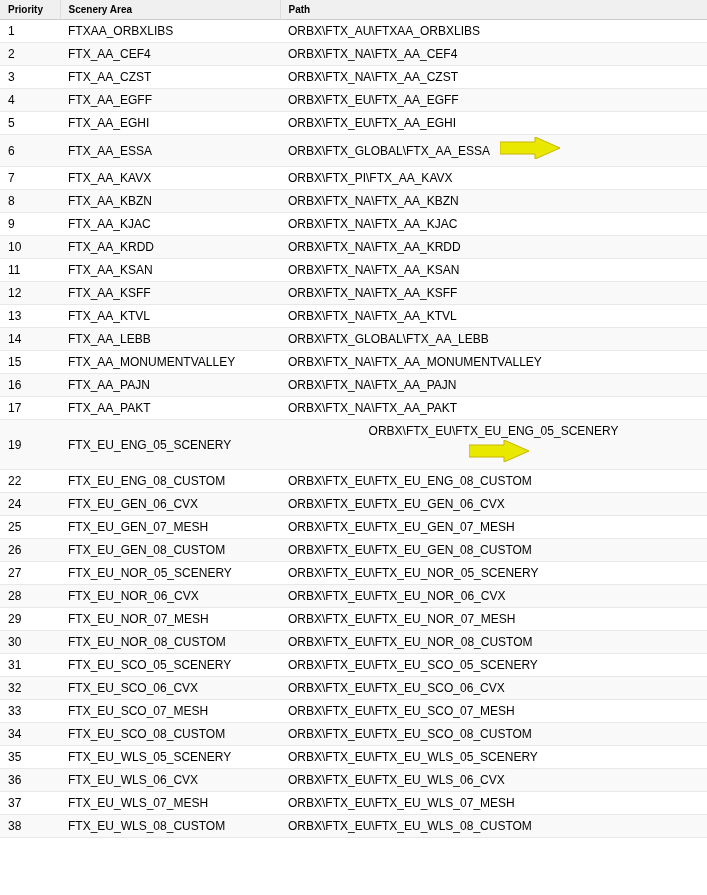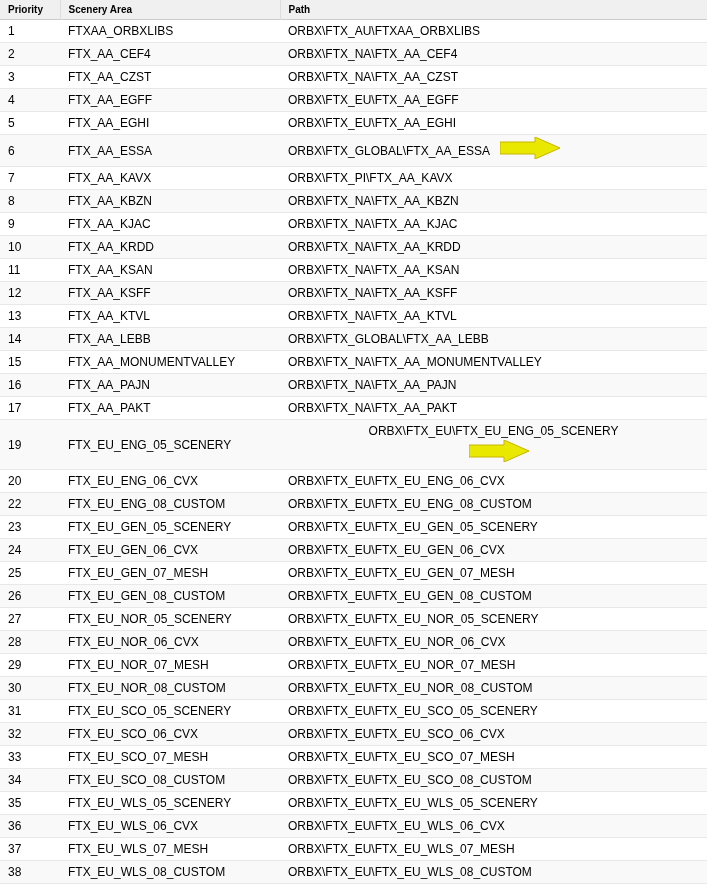--- a/index.html
+++ b/index.html
@@ -203,38 +203,24 @@
           <td>19</td>
           <td>FTX_EU_ENG_05_SCENERY</td>
           <td style="display: flex; align-items: center; flex-direction: column;">
             <span>ORBX\FTX_EU\FTX_EU_ENG_05_SCENERY</span>
             <span style="display: inline-block; margin-left: 10px; vertical-align: middle;"><svg width="60" height="22" viewBox="0 0 60 22" xmlns="http://www.w3.org/2000/svg">
         <polygon points="0,5 35,5 35,0 60,11 35,22 35,17 0,17" fill="#e8e800" stroke="#c8b400" stroke-width="1"></polygon>
       </svg></span>
           </td>
         </tr>
         <tr>
-          <td>20</td>
-          <td>FTX_EU_ENG_06_CVX</td>
-          <td style="display: flex; align-items: center;">
-            <span>ORBX\FTX_EU\FTX_EU_ENG_06_CVX</span>
-          </td>
-        </tr>
-        <tr>
           <td>22</td>
           <td>FTX_EU_ENG_08_CUSTOM</td>
           <td style="display: flex; align-items: center;">
             <span>ORBX\FTX_EU\FTX_EU_ENG_08_CUSTOM</span>
-          </td>
-        </tr>
-        <tr>
-          <td>23</td>
-          <td>FTX_EU_GEN_05_SCENERY</td>
-          <td style="display: flex; align-items: center;">
-            <span>ORBX\FTX_EU\FTX_EU_GEN_05_SCENERY</span>
           </td>
         </tr>
         <tr>
           <td>24</td>
           <td>FTX_EU_GEN_06_CVX</td>
           <td style="display: flex; align-items: flex-start;">
             <span>ORBX\FTX_EU\FTX_EU_GEN_06_CVX</span>
           </td>
         </tr>
         <tr>

